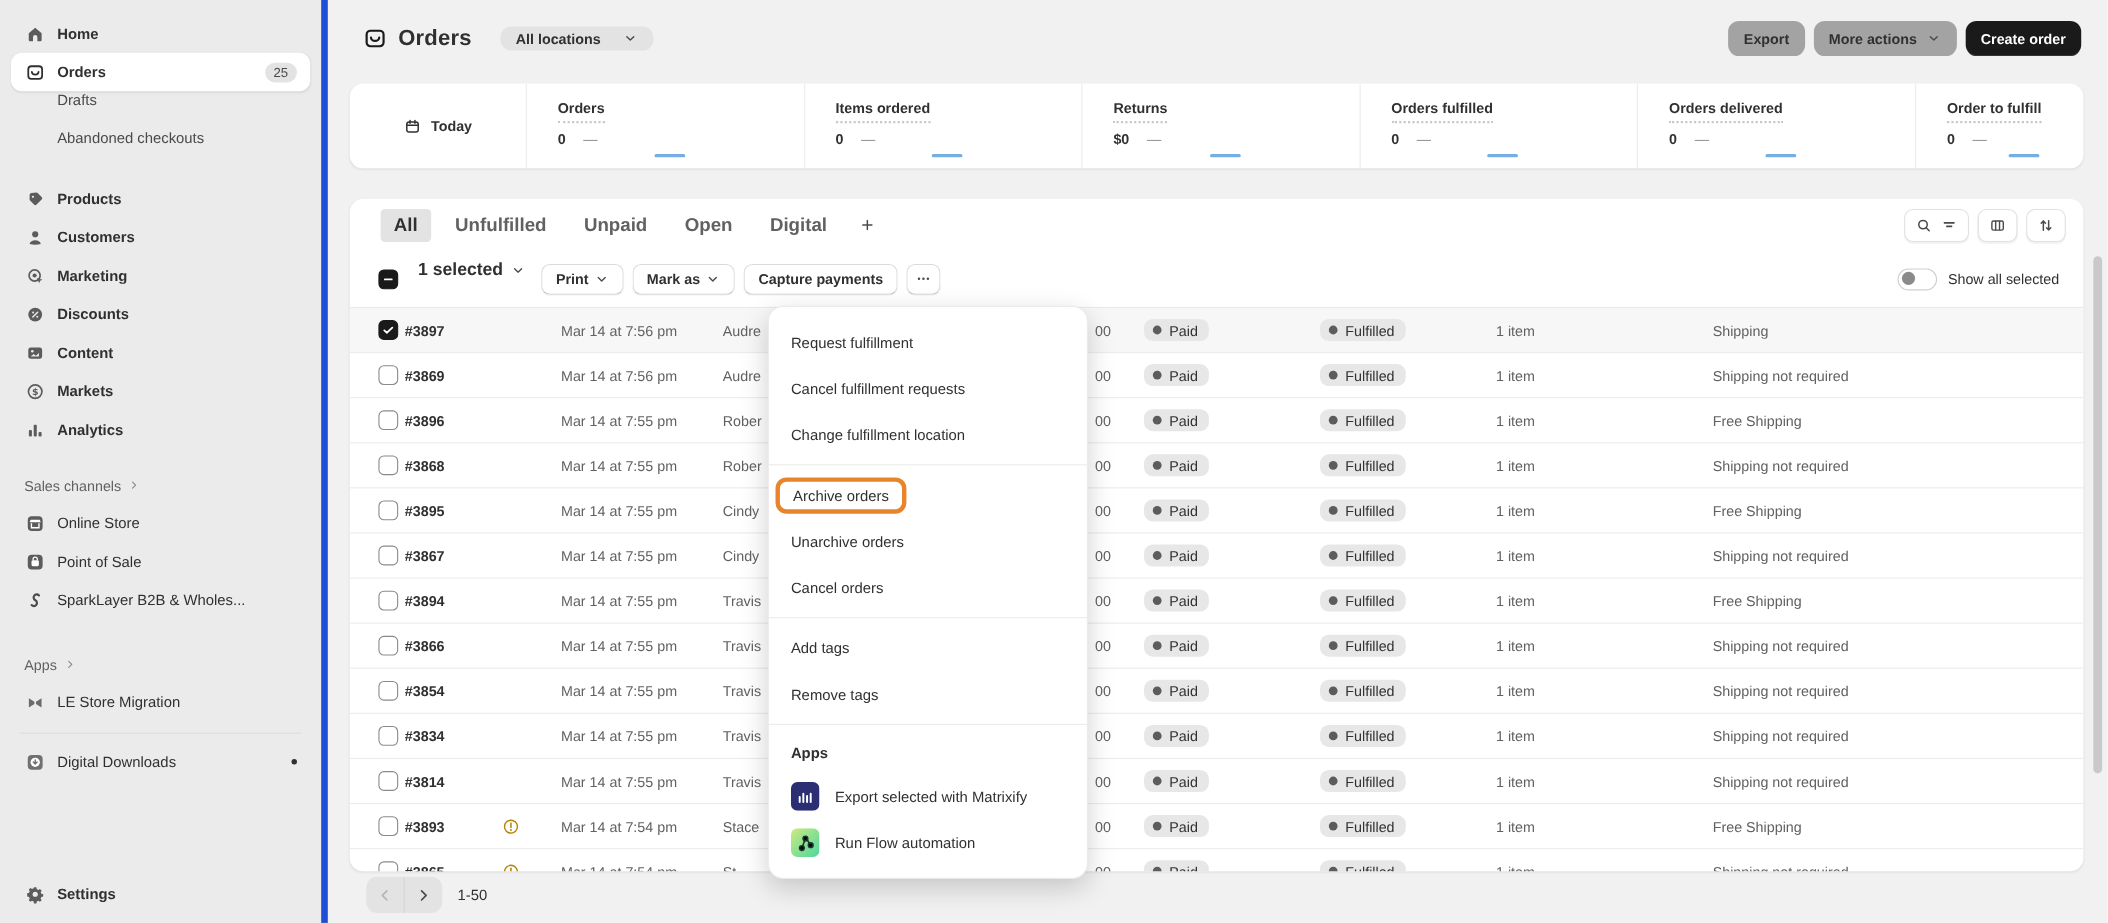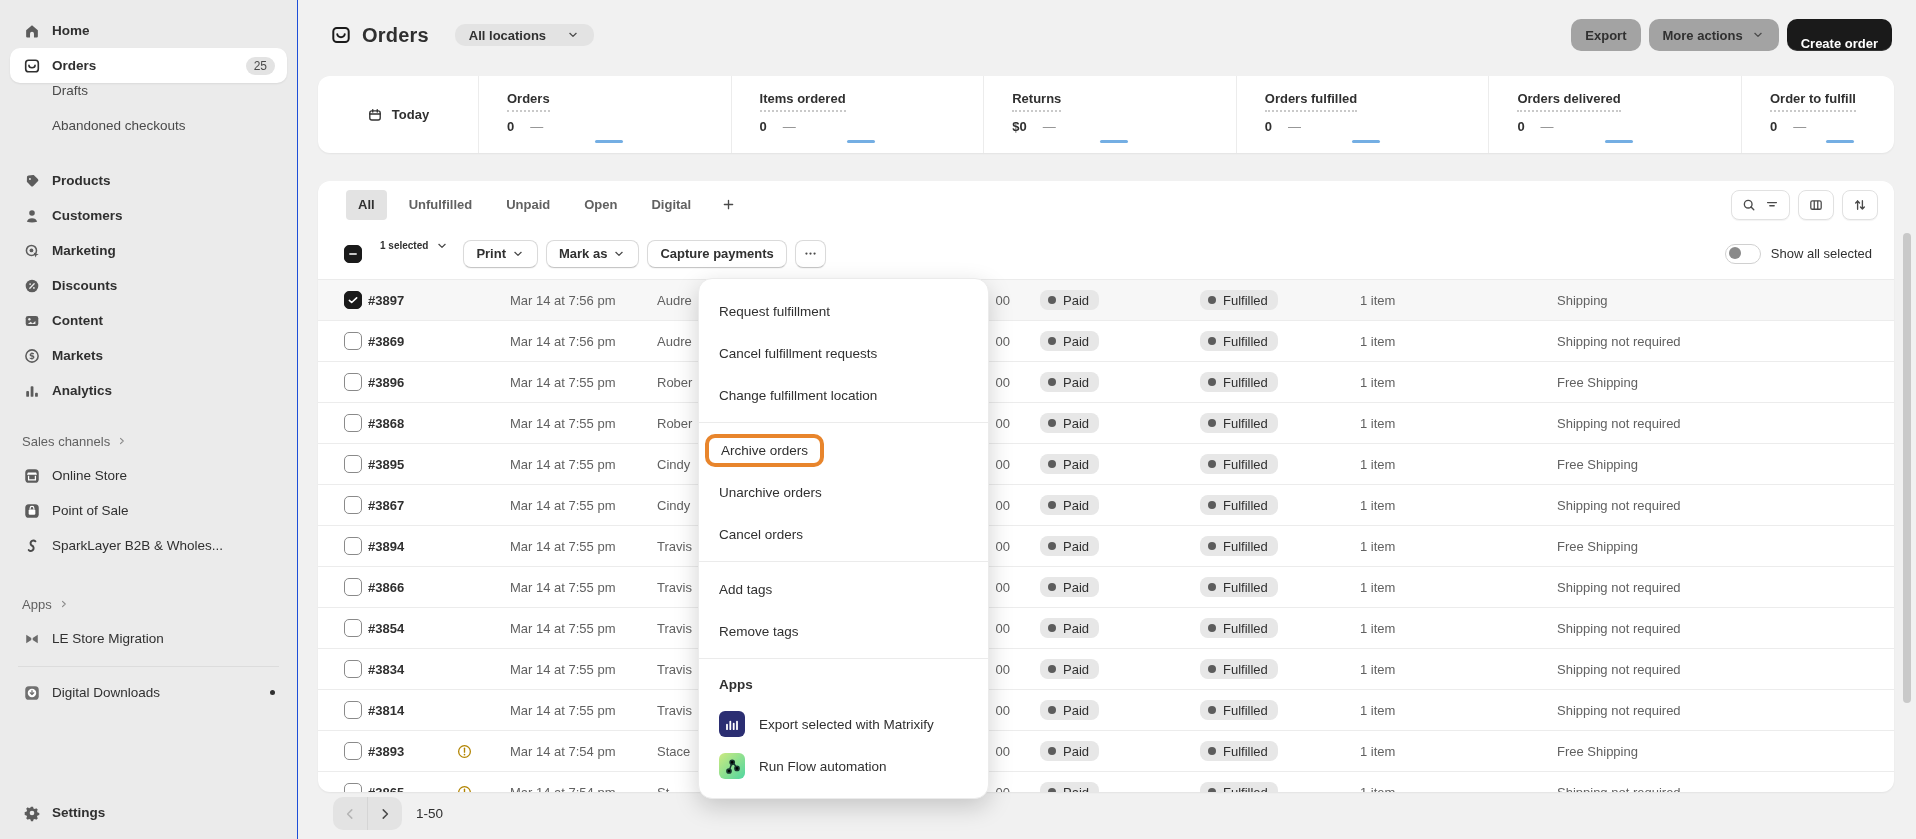--- a/index.html
+++ b/index.html
@@ -3,21 +3,21 @@
 <meta charset="utf-8">
 <style>
   html,body{margin:0;padding:0}
   body{
     width:1916px;height:839px;position:relative;overflow:hidden;
     background:#f1f1f1;color:#303030;
     font-family:"Liberation Sans",sans-serif;font-size:13px;
   }
   
   .sidebar{position:absolute;left:0;top:0;width:298px;height:839px;background:#ebebeb;
-    border-right:1px solid #1d4ed8;box-sizing:border-box}
+    border-right:6px solid #1d4ed8;box-sizing:border-box}
   #nav{padding-top:13px}
   .nav-item{position:relative;display:flex;align-items:center;height:35px;margin:0 10px;
     padding:0 12px;border-radius:10px;font-size:13.5px;font-weight:600;color:#303030;cursor:pointer;box-sizing:border-box}
   .nav-item.gap-top{margin-top:10px}
   .nav-item.active{background:#fff;box-shadow:0 1px 2px rgba(0,0,0,.08)}
   .nav-item .icn{width:20px;height:20px;margin-right:10px;display:flex;align-items:center;justify-content:center;flex:none}
   .nav-item .badge{margin-left:auto;background:#e3e3e3;border-radius:10px;padding:2px 8px;
     font-size:12px;font-weight:500;color:#4a4a4a}
   .nav-item .side-dot{margin-left:auto;width:5px;height:5px;border-radius:50%;background:#303030}
   .nav-sub{display:flex;align-items:flex-start;height:35px;margin:0 10px;padding:0 12px 0 42px;
@@ -30,50 +30,50 @@
   .settings-wrap{position:absolute;left:0;right:0;bottom:9px}
   
   .header-row{position:absolute;left:330px;top:16px;right:24px;height:38px;display:flex;align-items:center}
   .title-group{display:flex;align-items:center;gap:10px}
   .page-title{font-size:20px;font-weight:700;letter-spacing:.2px}
   .loc-pill{margin-left:16px;display:flex;align-items:center;gap:20px;background:#e3e3e3;
     border-radius:10px;height:22px;padding:0 14px;font-size:13px;font-weight:700;cursor:pointer}
   .header-actions{margin-left:auto;display:flex;gap:8px;align-items:center}
   .btn-gray{display:flex;align-items:center;gap:8px;background:#a3a3a3;border-radius:10px;height:32px;
     padding:0 14px;font-size:13px;font-weight:600;cursor:pointer}
-  .btn-dark{display:flex;align-items:flex-end;background:#1a1a1a;color:#fff;border-radius:10px;height:32px;
+  .btn-dark{display:flex;align-items:center;background:#1a1a1a;color:#fff;border-radius:10px;height:32px;
     padding:0 14px;font-size:13px;font-weight:600;cursor:pointer;box-shadow:inset 0 -1px 0 rgba(255,255,255,.12)}
   
   .stats{position:absolute;left:318px;top:76px;width:1576px;height:77px;background:#fff;border-radius:12px;
     box-shadow:0 1px 2px rgba(0,0,0,.06);display:flex;overflow:hidden;box-sizing:border-box}
   .stat-date{width:160px;flex:none;display:flex;align-items:center;justify-content:center;gap:9px;
     font-size:13px;font-weight:600;border-right:1px solid #ececec;cursor:pointer}
   .stat{position:relative;flex:1;padding:15px 0 0 28px;border-right:1px solid #ececec;box-sizing:border-box;cursor:pointer}
   .stat:last-child{flex:none;width:152px;border-right:none;overflow:hidden}
   .stat-label{display:inline-block;font-size:13px;font-weight:600;color:#303030;padding-bottom:4px;
     border-bottom:2px dotted #c9c9c9;white-space:nowrap}
   .stat-value{margin-top:7px;font-size:13px;font-weight:700;display:flex;gap:16px;align-items:center}
   .stat-dash{color:#8a8a8a;font-weight:400}
   .spark{position:absolute;right:108px;bottom:10px;width:28px;height:3px;border-radius:2px}
   .stat:last-child .spark{right:40px}
   
   .list-card{position:absolute;left:318px;top:181px;width:1576px;height:611px;background:#fff;border-radius:12px;
     box-shadow:0 1px 2px rgba(0,0,0,.06);overflow:hidden;box-sizing:border-box}
   .tabs-row{height:47px;display:flex;align-items:center;gap:10px;padding:0 16px 0 28px}
-  .tab{height:30px;padding:0 12px;border-radius:4px;display:flex;align-items:center;font-size:13px;
+  .tab{height:30px;padding:0 12px;border-radius:4px;display:flex;align-items:center;font-size:17px;
     font-weight:600;color:#616161;cursor:pointer;white-space:nowrap}
   .tab.active{background:#e3e3e3;color:#303030}
   .tab-add{width:30px;height:30px;border-radius:8px;display:flex;align-items:center;justify-content:center;cursor:pointer}
   .tab-tools{margin-left:auto;display:flex;gap:8px}
   .tool-btn{height:30px;min-width:36px;padding:0 9px;background:#fff;border:1px solid #e1e1e1;border-radius:8px;
     display:flex;align-items:center;justify-content:center;gap:7px;box-shadow:0 1px 1px rgba(0,0,0,.05);cursor:pointer;box-sizing:border-box}
   .bulk-row{height:51px;display:flex;align-items:center;gap:8px;padding:0 22px 0 26px;border-bottom:1px solid #ebebeb}
   .cb{width:18px;height:18px;border-radius:5px;border:1.5px solid #8a8a8a;background:#fff;box-sizing:border-box;flex:none;cursor:pointer}
   .cb.dark{background:#1a1a1a;border-color:#1a1a1a;display:flex;align-items:center;justify-content:center}
-  .selected-label{display:flex;align-items:center;gap:7px;font-size:10px;font-weight:600;margin:0 6px 16px 10px;cursor:pointer}
+  .selected-label{display:flex;align-items:center;gap:7px;font-size:16px;font-weight:600;margin:0 6px 16px 10px;cursor:pointer}
   .pill-btn{height:28px;padding:0 12px;background:#fff;border:1px solid #dadada;border-bottom-color:#c6c6c6;
     border-radius:8px;font-size:13px;font-weight:600;color:#303030;display:flex;align-items:center;gap:5px;
     box-shadow:0 1px 1px rgba(0,0,0,.04);cursor:pointer;box-sizing:border-box}
   .dots-btn{padding:0 7px}
   .toggle-group{margin-left:auto;display:flex;align-items:center;gap:10px;font-size:13px;color:#303030}
   .toggle{width:36px;height:20px;border:1px solid #d0d0d0;background:#fff;border-radius:10px;position:relative;cursor:pointer;box-sizing:border-box}
   .knob{position:absolute;left:3px;top:2.5px;width:12px;height:12px;border-radius:50%;background:#8a8a8a}
   
   #rows{cursor:default}
   .order-row{display:grid;grid-template-columns:50px 84px 40px 165px 293px 60px 180px 150px 165px 1fr;

